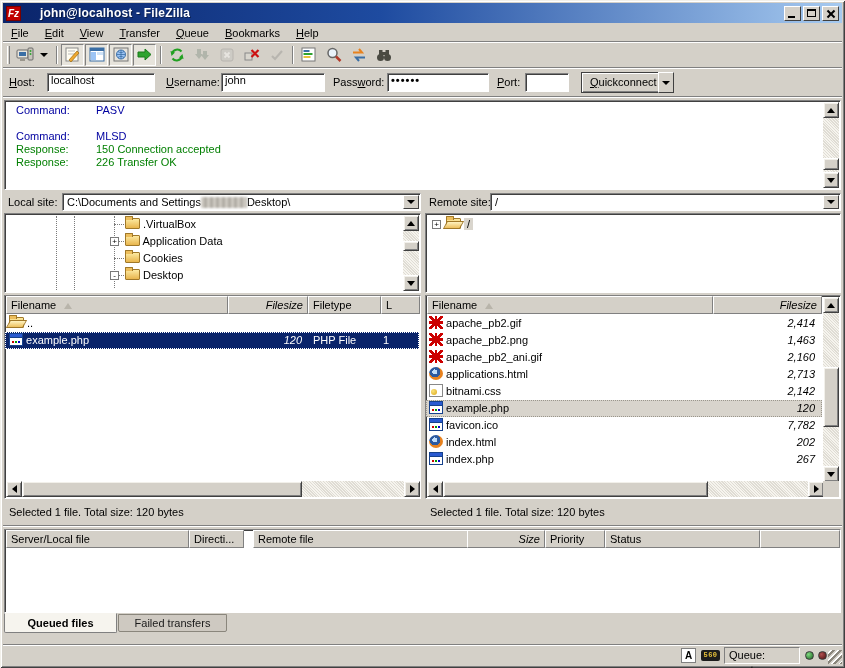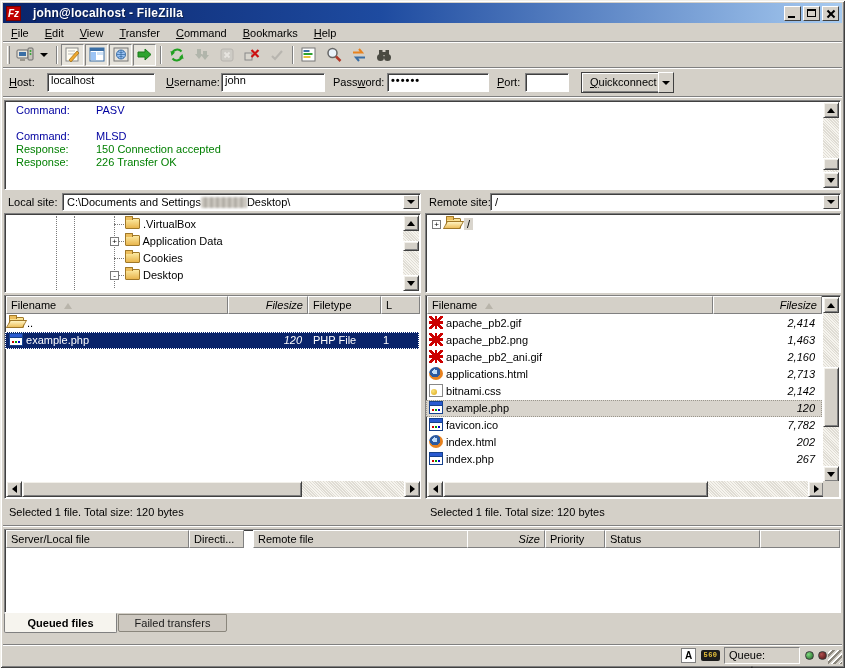--- a/index.html
+++ b/index.html
@@ -9,21 +9,21 @@
   .win { position:relative; width:845px; height:668px; background:#D4D0C8;
          box-shadow: inset 1px 1px 0 #F2F0EA, inset -1px -1px 0 #404040, inset 2px 2px 0 #fff, inset -2px -2px 0 #808080;
          overflow:hidden; }
 
   
   .titlebar { position:absolute; left:3px; top:3px; right:3px; height:20px;
               background:linear-gradient(90deg,#0A246A 0%,#1E4BA0 45%,#A6CAF0 100%);
               display:flex; align-items:center; padding:0 3px; }
   .fzlogo { width:15px; height:15px; background:#C00000; border:1px solid #7a0000;
             color:#fff; font-weight:bold; font-style:italic; font-size:10px;
-            display:flex; align-items:center; justify-content:center; margin-right:12px; }
+            display:flex; align-items:center; justify-content:center; margin-right:19px; }
   .title-text { color:#fff; font-weight:bold; font-size:12px; letter-spacing:.2px;
                 text-shadow:1px 1px 0 rgba(0,0,0,.4); flex:1; }
   .caption-btn { width:17px; height:15px; background:#D4D0C8; margin-left:2px;
                  border:1px solid; border-color:#fff #404040 #404040 #fff;
                  position:relative; }
   .glyph-min { position:absolute; left:3px; bottom:2px; width:7px; height:2px; background:#000; }
   .glyph-max { position:absolute; left:3px; top:2px; width:9px; height:8px;
                border:1px solid #000; border-top-width:2px; }
   .glyph-close { position:absolute; left:2px; top:1px; width:11px; height:11px; }
   .glyph-close::before,.glyph-close::after { content:""; position:absolute; left:5px; top:1px;
@@ -200,21 +200,21 @@
     <div class="caption-btn">
         <span class="glyph-close"></span>
       </div>
   </div>
 
   <div class="menubar">
     <span class="menu-item">File</span>
     <span class="menu-item">Edit</span>
     <span class="menu-item">View</span>
     <span class="menu-item">Transfer</span>
-    <span class="menu-item">Command</span>
+    <span class="menu-item">Queue</span>
     <span class="menu-item">Bookmarks</span>
     <span class="menu-item">Help</span>
   </div>
 
   <div class="groove" style="top:41px"></div>
 
   <div class="toolbar">
     <span class="tgrip"></span>
     <div class="tbtn" style="left:10px">
       <svg width="18" height="18">

